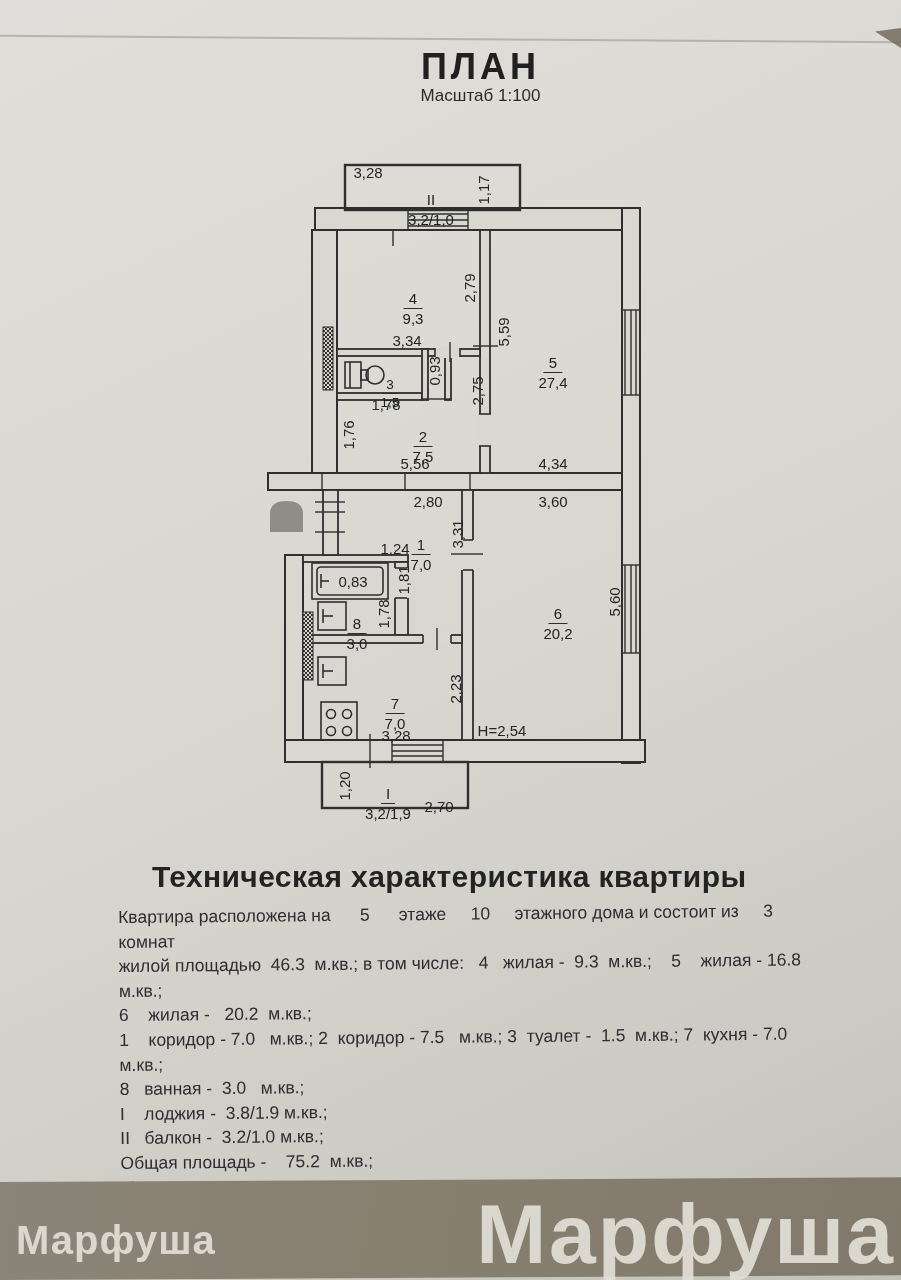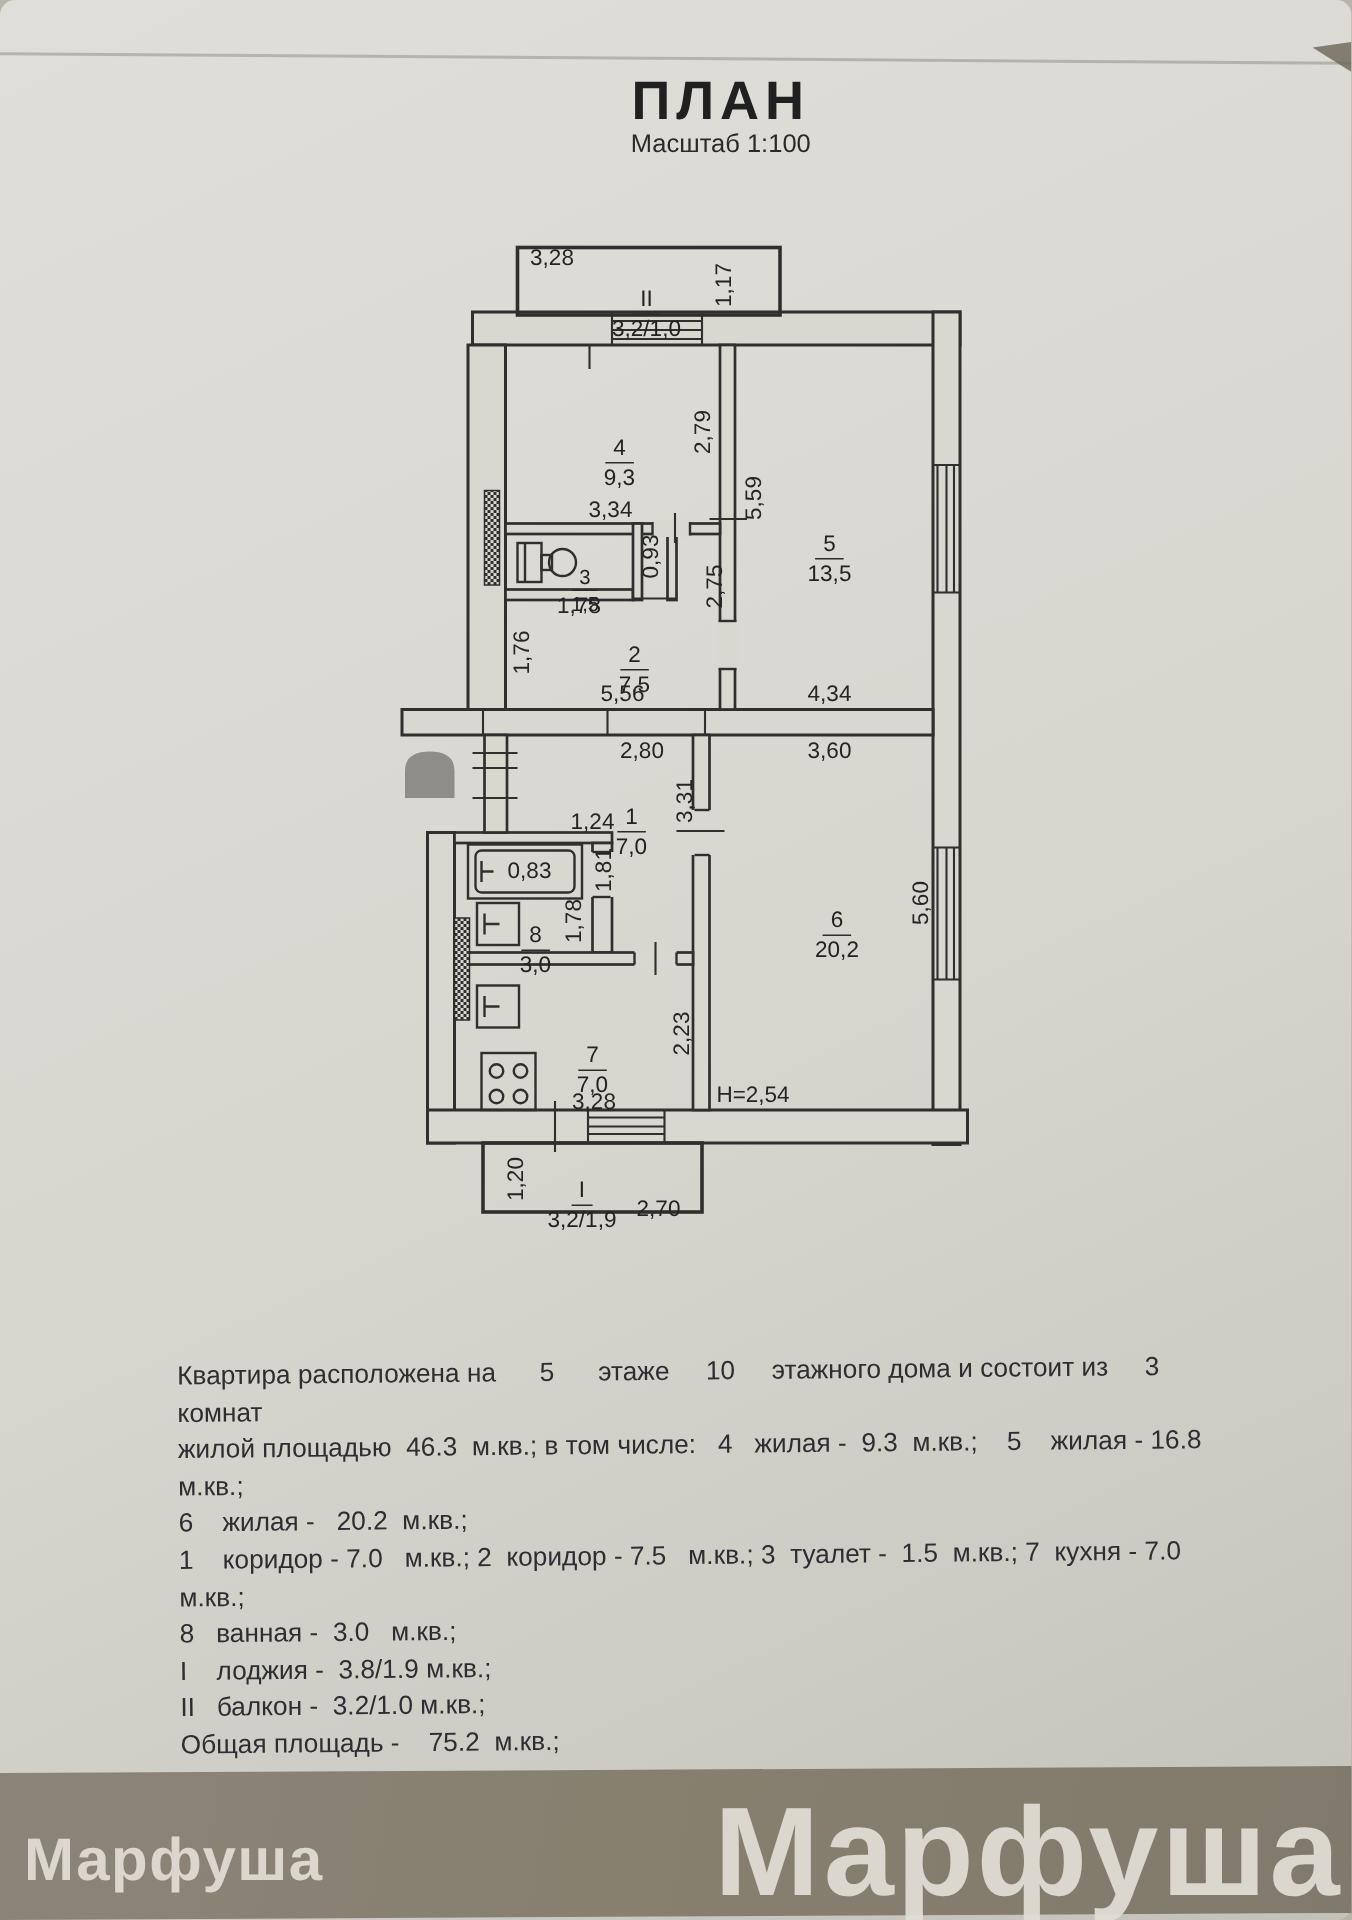--- a/index.html
+++ b/index.html
@@ -1,20 +1,20 @@
 <!DOCTYPE html>
 <html><head>
 <meta charset="utf-8">
 <style>
   html,body{margin:0;padding:0;}
   body{width:901px;height:1280px;position:relative;overflow:hidden;
        font-family:"Liberation Sans","DejaVu Sans",sans-serif;
        background:#b8b4aa;}
   #page{position:absolute;inset:0;
-        background:linear-gradient(155deg,#dfdeda 0%,#dbdad4 30%,#d6d5ce 55%,#cdccc4 80%,#c3c2ba 100%);border-radius:10px;}
+        background:linear-gradient(155deg,#dfdeda 0%,#dbdad4 30%,#d6d5ce 55%,#cdccc4 80%,#c3c2ba 100%);}
   #page-edge-line{position:absolute;left:0;top:38px;width:100%;height:2px;
         background:rgba(110,104,92,.35);transform:rotate(.4deg);}
   #corner-wedge{position:absolute;right:0;top:28px;width:26px;height:20px;
         background:#6d6557;clip-path:polygon(100% 0,100% 100%,0 18%);opacity:.8;}
   #bottom-band{position:absolute;left:0;bottom:0;width:100%;height:96px;
         background:linear-gradient(100deg,#8b8479 0%,#87806f 45%,#817a6c 100%);
         transform:rotate(-.3deg) scale(1.02);transform-origin:bottom left;}
 
   
   .title{position:absolute;left:0;width:100%;text-align:center;color:#202020;}
@@ -195,21 +195,21 @@
         <line x1="60" y1="362" x2="90" y2="362"></line>
         <line x1="60" y1="382" x2="90" y2="382"></line>
         <line x1="150" y1="323" x2="150" y2="340"></line>
         <line x1="215" y1="323" x2="215" y2="340"></line>
         <line x1="67" y1="323" x2="67" y2="340"></line>
       </g>
     </svg>
 
     <div class="rm" style="left:176px;top:21px"><div class="num">II</div><div class="ar">3,2/1,0</div></div>
     <div class="rm" style="left:158px;top:120px"><div class="num">4</div><div class="ar">9,3</div></div>
-    <div class="rm" style="left:298px;top:184px"><div class="num">5</div><div class="ar">13,5</div></div>
+    <div class="rm" style="left:298px;top:184px"><div class="num">5</div><div class="ar">27,4</div></div>
     <div class="rm sm" style="left:135px;top:207px"><div class="num">3</div><div class="ar">1,5</div></div>
     <div class="rm" style="left:168px;top:258px"><div class="num">2</div><div class="ar">7,5</div></div>
     <div class="rm" style="left:166px;top:366px"><div class="num">1</div><div class="ar">7,0</div></div>
     <div class="rm" style="left:303px;top:435px"><div class="num">6</div><div class="ar">20,2</div></div>
     <div class="rm" style="left:102px;top:445px"><div class="num">8</div><div class="ar">3,0</div></div>
     <div class="rm" style="left:140px;top:525px"><div class="num">7</div><div class="ar">7,0</div></div>
     <div class="rm" style="left:133px;top:615px"><div class="num">I</div><div class="ar">3,2/1,9</div></div>
 
     <div class="pl" style="left:113px;top:22px">3,28</div>
     <div class="pl rot" style="left:228px;top:40px">1,17</div>
@@ -230,20 +230,21 @@
     <div class="pl rot" style="left:148px;top:430px">1,81</div>
     <div class="pl rot" style="left:128px;top:464px">1,78</div>
     <div class="pl rot" style="left:359px;top:452px">5,60</div>
     <div class="pl rot" style="left:200px;top:539px">2,23</div>
     <div class="pl" style="left:247px;top:580px">Н=2,54</div>
     <div class="pl" style="left:141px;top:585px">3,28</div>
     <div class="pl rot" style="left:89px;top:636px">1,20</div>
     <div class="pl" style="left:184px;top:656px">2,70</div>
   </div>
 
+  <div id="char-heading">Техническая характеристика квартиры</div>
   <div id="char-body">
     <div>Квартира расположена на      5      этаже     10     этажного дома и состоит из     3     комнат</div>
     <div>жилой площадью  46.3  м.кв.; в том числе:   4   жилая -  9.3  м.кв.;    5    жилая - 16.8  м.кв.;</div>
     <div>6    жилая -   20.2  м.кв.;</div>
     <div>1    коридор - 7.0   м.кв.; 2  коридор - 7.5   м.кв.; 3  туалет -  1.5  м.кв.; 7  кухня - 7.0   м.кв.;</div>
     <div>8   ванная -  3.0   м.кв.;</div>
     <div>I    лоджия -  3.8/1.9 м.кв.;</div>
     <div>II   балкон -  3.2/1.0 м.кв.;</div>
     <div>Общая площадь -    75.2  м.кв.;</div>
     <div>Материал наружных стен -     кирпич;</div>

